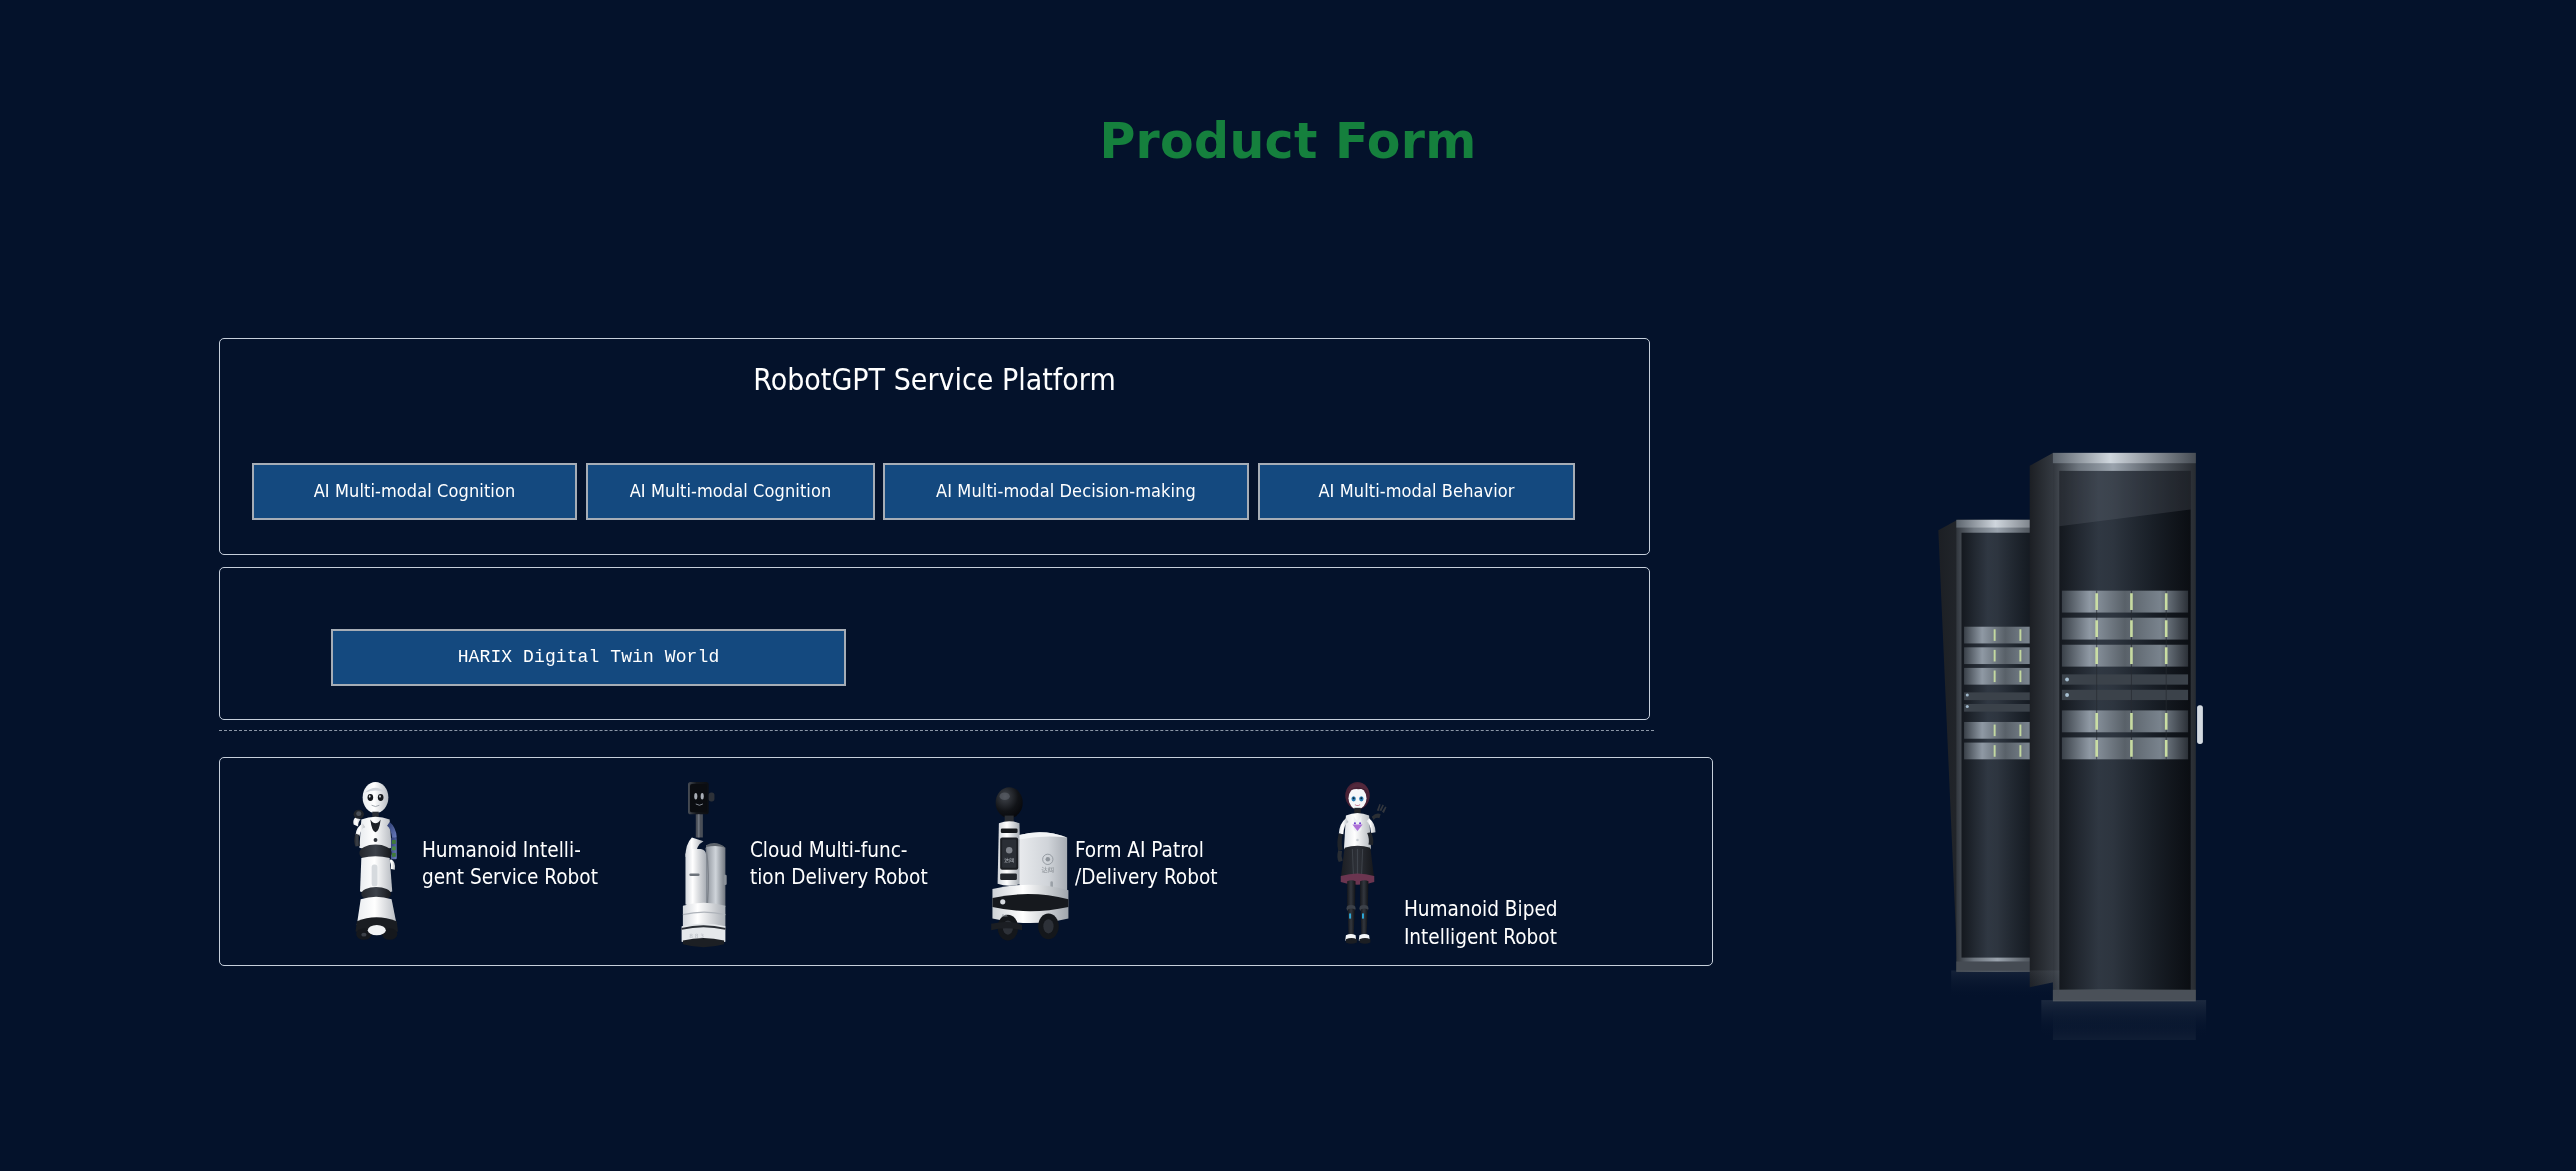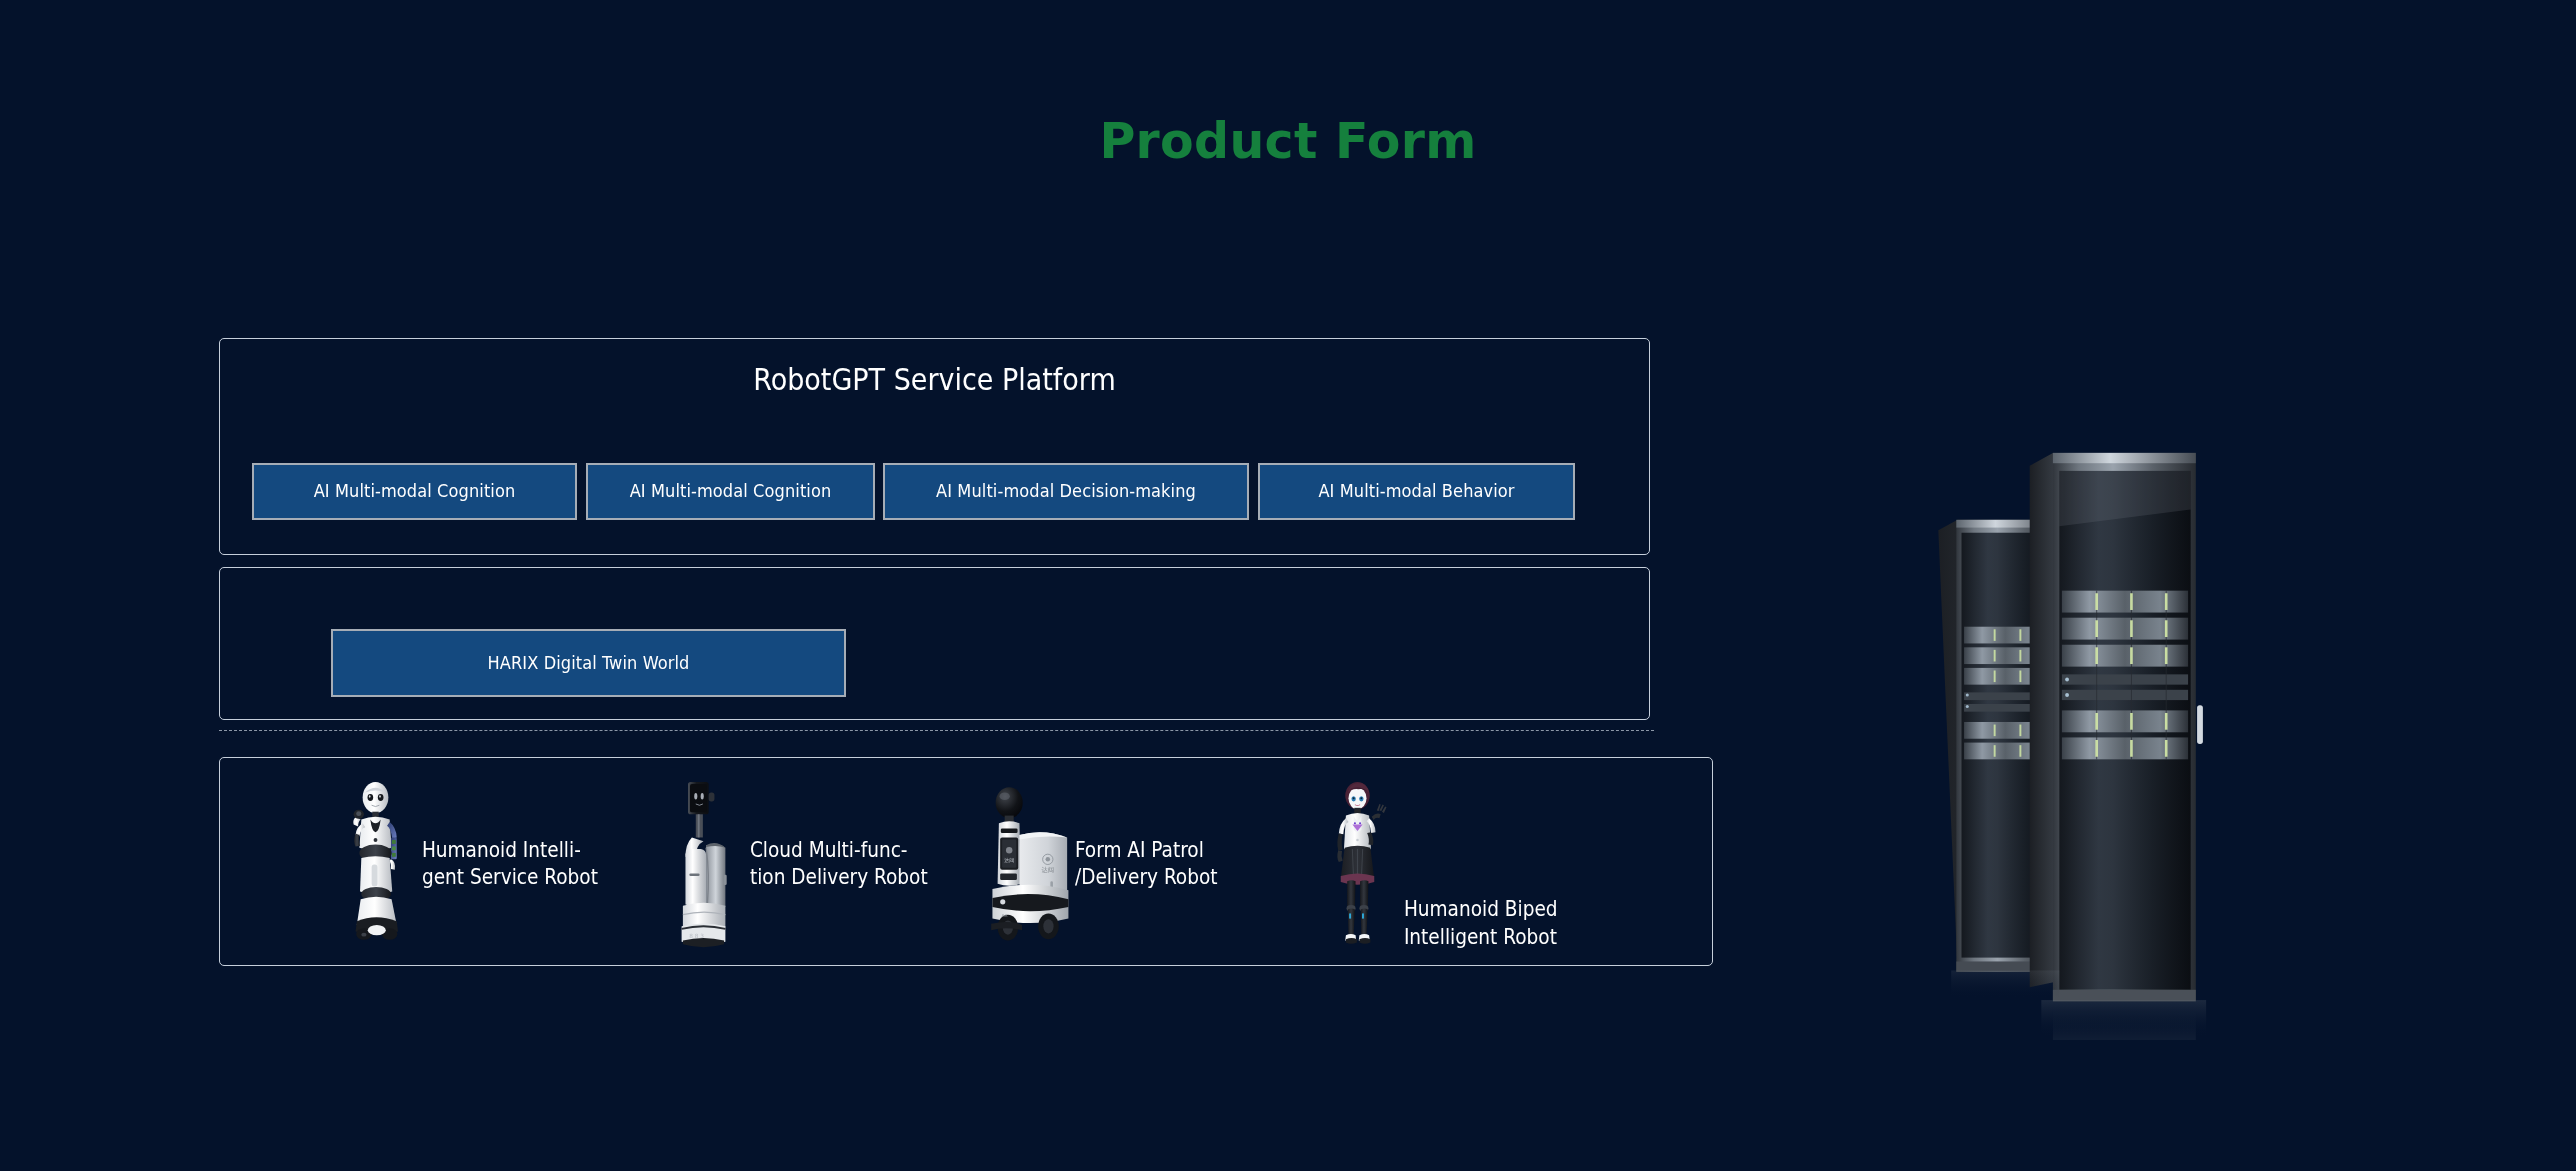--- a/index.html
+++ b/index.html
@@ -64,21 +64,21 @@
     font-family:"DejaVu Sans Condensed","Liberation Sans", sans-serif;
     line-height:1.15;
     padding:0 6.4px;
   }
   .chip-row1{top:124px;height:57px;}
   #chip-0{left:32px;width:325px;}
   #chip-1{left:366px;width:289px;}
   #chip-2{left:663px;width:366px;}
   #chip-3{left:1038px;width:317px;}
 
-  .chip-row2{top:61px;height:68px;}
+  .chip-row2{top:61px;height:57px;font-family:Liberation Mono, monospace;}
   #chip-4{left:111px;width:515px;}
   #chip-5{left:706px;width:596px;}
 
   
   .divider{
     position:absolute;
     left:219px;top:730px;width:1435px;height:0;
     border-top:1.9px dashed #8d98a8;
   }
 

